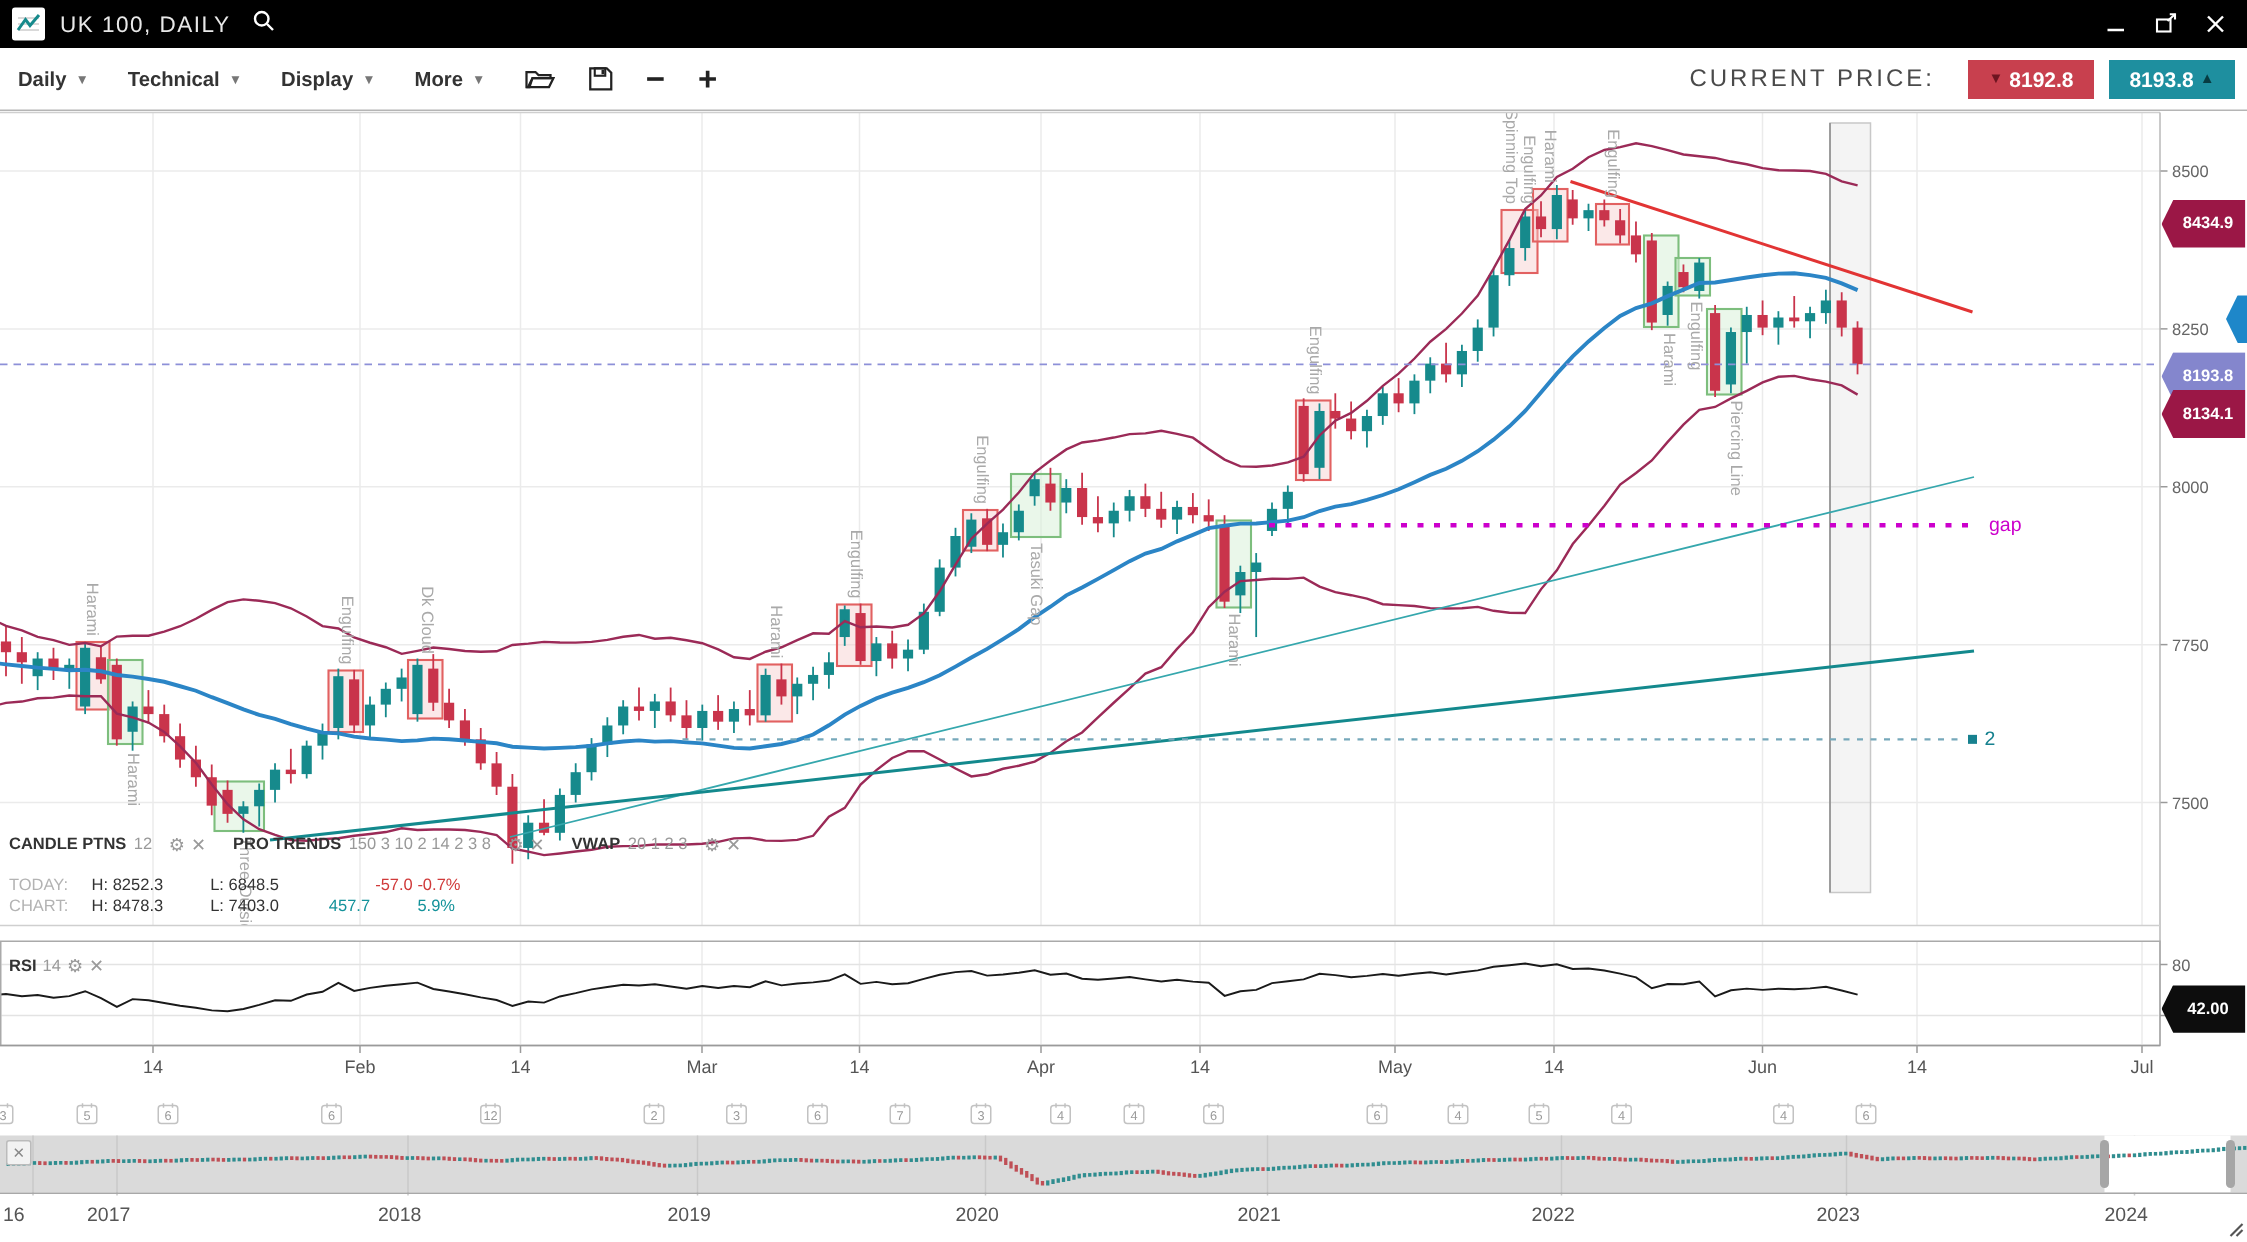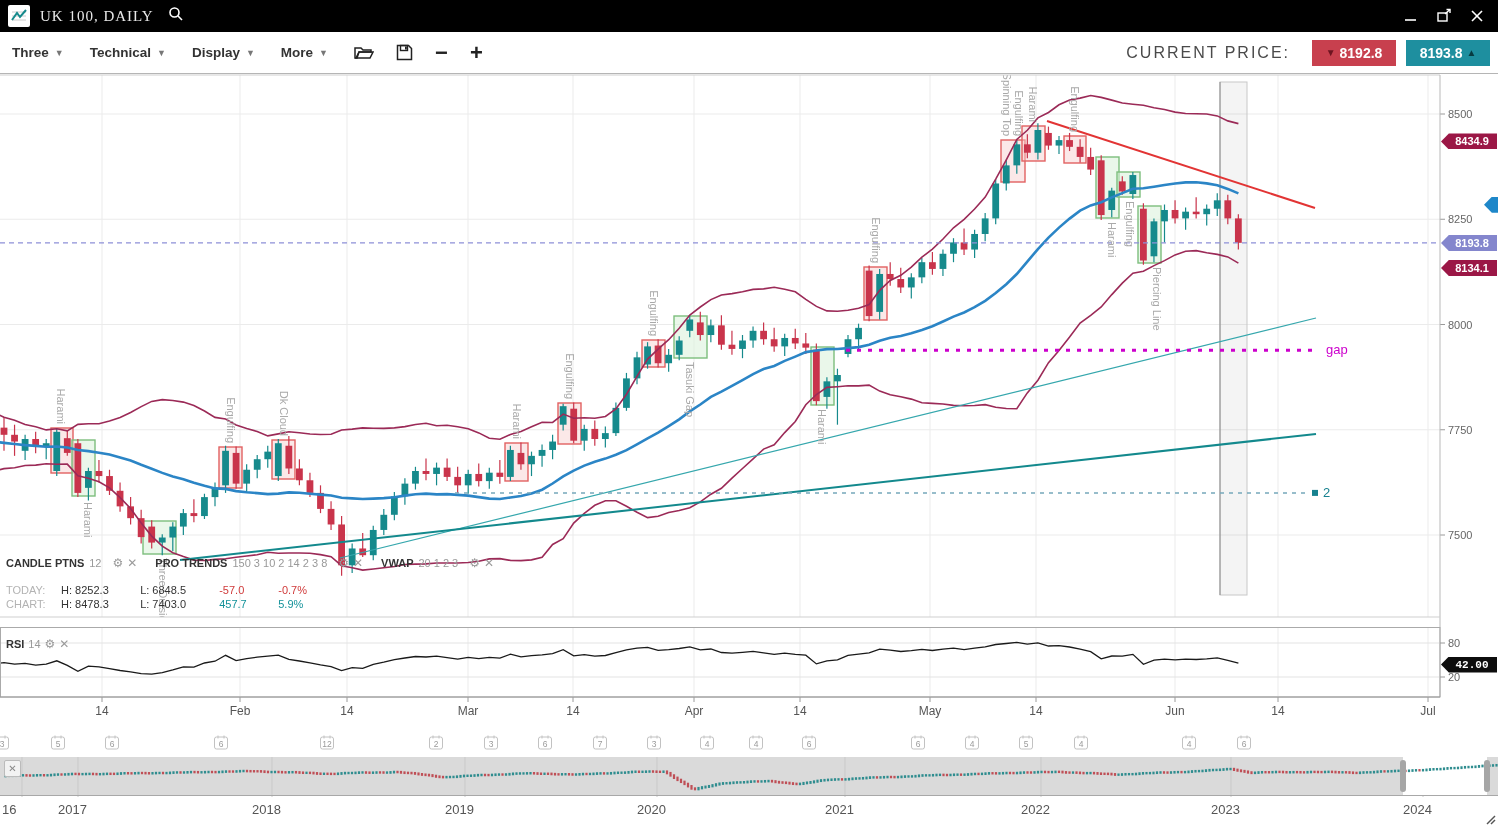--- a/index.html
+++ b/index.html
@@ -1,21 +1,21 @@
 <!DOCTYPE html>
 <html><head>
 <meta charset="utf-8">
 <style>
   html,body{margin:0;padding:0;background:#fff;width:1498px;height:828px;overflow:hidden;
     font-family:"Liberation Sans", sans-serif; position:relative;}
   #stage{position:relative;width:1498px;height:828px;}
   #chart-svg{position:absolute;left:0;top:0;z-index:0;}
   .overlay{position:absolute;z-index:2;}
   
-  #titlebar{left:0;top:0;width:1498px;height:32px;background:#000;display:flex;align-items:center;font-family:Liberation Serif, serif;}
+  #titlebar{left:0;top:0;width:1498px;height:32px;background:#000;display:flex;align-items:center;}
   #app-icon{width:22px;height:22px;background:#fff;border-radius:2px;margin:0 10px 0 8px;display:flex;align-items:center;justify-content:center;}
   #win-title{color:#e8e8e8;font-size:15px;letter-spacing:1px;}
   .tsearch{margin-left:14px;}
   #win-controls{margin-left:auto;display:flex;align-items:center;gap:18px;margin-right:14px;color:#fff;}
   .winbtn{cursor:pointer;display:flex;align-items:center;}
   
   #toolbar{left:0;top:32px;width:1498px;height:42px;background:#fff;border-bottom:1px solid #b5b5b5;
     display:flex;align-items:center;padding-left:12px;box-sizing:border-box;}
   .menu{display:flex;align-items:center;gap:6px;margin-right:26px;font-size:13.5px;font-weight:bold;color:#333;cursor:pointer;}
   .caret{font-size:9px;color:#777;}
@@ -30,26 +30,26 @@
   
   #legend-row{left:6px;top:556px;display:flex;align-items:flex-end;font-size:11px;color:#999;}
   .chip{display:flex;align-items:center;margin-right:18px;}
   .chip .nm{font-weight:bold;color:#333;margin-right:5px;}
   .chip .pr{color:#999;margin-right:7px;}
   .gico,.xico{color:#9a9a9a;margin-left:4px;cursor:pointer;font-size:12px;}
   #stats{left:6px;top:583px;font-size:11px;line-height:14px;}
   .srow span{display:inline-block;}
   .slabel{width:52px;color:#b3b3b3;}
   .sv{width:76px;color:#333;}
-  .sneg{width:56px;color:#d03a3a;} .spos{width:56px;color:#14929a;}
+  .sneg{width:56px;color:#d03a3a;text-align:right;} .spos{width:56px;color:#14929a;}
   .pneg{color:#d03a3a;} .ppos{color:#14929a;}
   #rsi-chip{left:6px;top:637px;font-size:11px;color:#999;display:flex;align-items:center;}
   #rsi-chip .nm{font-weight:bold;color:#333;margin-right:4px;}
   
-  .tag{position:absolute;left:1441px;width:56px;height:16px;color:#fff;font-size:11px;font-weight:bold;
+  .tag{position:absolute;left:1441px;width:56px;height:32px;color:#fff;font-size:11px;font-weight:bold;
     display:flex;align-items:center;justify-content:center;padding-left:6px;box-sizing:border-box;
     clip-path:polygon(0 50%,14% 0,100% 0,100% 100%,14% 100%);z-index:2;}
   
   #mm-close{left:4px;top:760px;width:15px;height:15px;background:#f2f2f2;border:1px solid #bbb;border-radius:2px;
     color:#888;font-size:10px;display:flex;align-items:center;justify-content:center;cursor:pointer;}
   .ax{font-size:12px;fill:#555;} .ay{font-size:11px;fill:#666;}
   text{font-family:"Liberation Sans", sans-serif;}
 </style>
 </head>
 <body>
@@ -1005,21 +1005,21 @@
       <svg width="14" height="14">
             <line x1="2" y1="2" x2="12" y2="12" stroke="#fff" stroke-width="1.6"></line>
             <line x1="12" y1="2" x2="2" y2="12" stroke="#fff" stroke-width="1.6"></line>
           </svg>
     </span>
   </div>
 </div>
 
 <div id="toolbar" class="overlay">
   <span class="menu">
-    <span>Three</span>
+    <span>Daily</span>
         <span class="caret">▼</span>
   </span>
   <span class="menu">
     <span>Technical</span>
         <span class="caret">▼</span>
   </span>
   <span class="menu">
     <span>Display</span>
         <span class="caret">▼</span>
   </span>
@@ -1100,16 +1100,16 @@
   <span class="xico">✕</span>
 </div>
 
 <div id="mm-close" class="overlay">✕</div>
 
 <div id="tags-layer">
       <div class="tag" style="background: rgb(155, 23, 70); top: 133.407px;">8434.9</div>
       <div class="tag" style="background: rgb(30, 135, 201); top: 196.726px; margin-left: 43px;">8284.5</div>
       <div class="tag" style="background: rgb(132, 134, 205); top: 234.91px;">8193.8</div>
       <div class="tag" style="background: rgb(155, 23, 70); top: 260.044px;">8134.1</div>
-      <div class="tag" style="background: rgb(13, 13, 13); top: 656.535px; font-family: Liberation Mono, monospace;">42.00</div>
+      <div class="tag" style="background: rgb(13, 13, 13); top: 656.535px;">42.00</div>
     </div>
 
 </div>
 
 </body></html>

